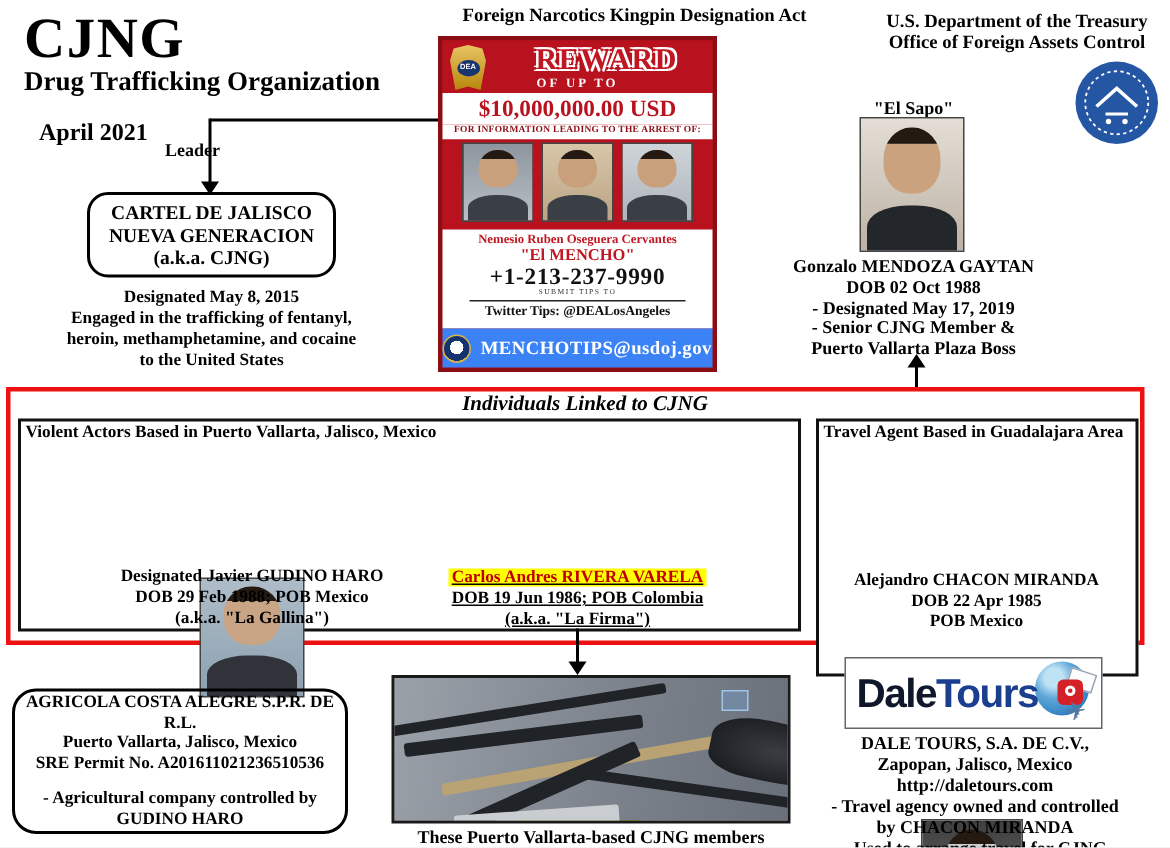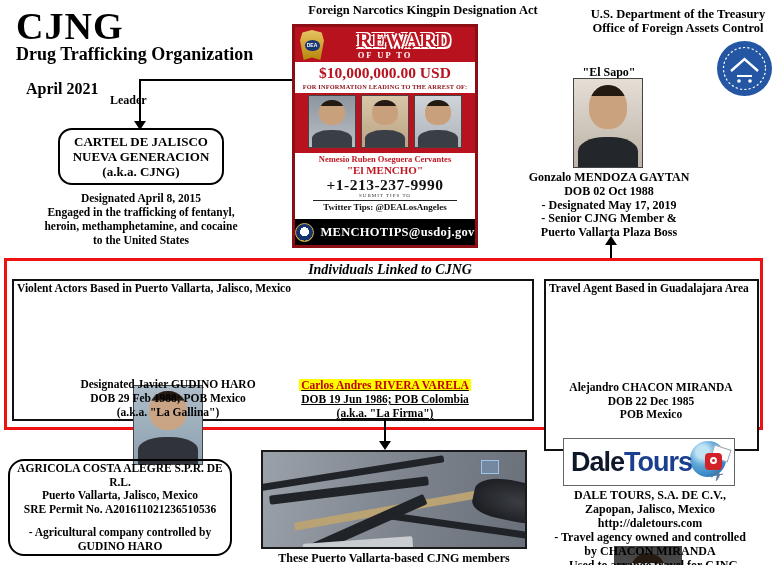--- a/index.html
+++ b/index.html
@@ -29,21 +29,21 @@
   .p-photos{height:58px;background:#b9121f;display:flex;justify-content:center;gap:5px;padding-top:2px;}
   .p-photo{width:48px;height:53px;border:1.5px solid #e9d8d8;box-sizing:border-box;}
   .p-nameband{background:#fff;text-align:center;padding-top:2px;}
   .p-name{font-size:8.5px;font-weight:bold;color:#c01722;line-height:9px;}
   .p-alias{font-size:11px;font-weight:bold;color:#c01722;line-height:12px;}
   .p-contact{background:#fff;text-align:center;flex:1;}
   .p-phone{font-size:15.5px;font-weight:bold;letter-spacing:.5px;line-height:17px;color:#111;}
   .p-submit{font-size:5px;color:#333;letter-spacing:1px;line-height:6px;}
   .p-rule{width:80%;height:1px;background:#222;margin:1px auto;}
   .p-twitter{font-size:9px;font-weight:bold;color:#111;line-height:11px;}
-  .p-bottom{height:26px;background:#000000;display:flex;align-items:center;justify-content:center;gap:6px;}
+  .p-bottom{height:26px;background:#3b82f6;display:flex;align-items:center;justify-content:center;gap:6px;}
   .p-email{color:#fff;font-weight:bold;font-size:12.5px;letter-spacing:.3px;}
   .doj-seal{width:17px;height:17px;border-radius:50%;background:radial-gradient(circle at 50% 45%,#fff 0 35%,#15336e 36% 70%,#d8b24a 71%);border:1px solid #d8b24a;}
   .dea-badge{position:absolute;left:5px;top:3px;width:24px;height:30px;background:linear-gradient(#e7c463,#b8860b);
              clip-path:polygon(50% 0,90% 8%,100% 35%,85% 100%,50% 92%,15% 100%,0 35%,10% 8%);
              display:flex;align-items:center;justify-content:center;}
   .dea-oval{width:15px;height:11px;border-radius:50%;background:#17356f;color:#fff;font-size:5px;font-weight:bold;
             display:flex;align-items:center;justify-content:center;font-family:"Liberation Sans",sans-serif;}
 
   
   .photo{position:relative;overflow:hidden;border:1px solid #444;box-sizing:border-box;}
@@ -173,21 +173,21 @@
   <div class="abs line-v" style="left:139px;top:79px;height:43px;"></div>
   <div class="abs arrow-down" style="left:134px;top:121px;"></div>
   <div class="abs leader-label">Leader</div>
 
   <div class="abs cartel-box">
     <div>CARTEL DE JALISCO</div>
     <div>NUEVA GENERACION</div>
     <div>(a.k.a. CJNG)</div>
   </div>
   <div class="abs cartel-notes">
-    <div>Designated April 8, 2015</div>
+    <div>Designated May 8, 2015</div>
     <div>Engaged in the trafficking of fentanyl,</div>
     <div>heroin, methamphetamine, and cocaine</div>
     <div>to the United States</div>
   </div>
 
   <div class="abs sapo-alias">"El Sapo"</div>
   <div class="abs photo ph-sapo sapo-photo"></div>
   <div class="abs sapo-text">
     <div>Gonzalo MENDOZA GAYTAN</div>
     <div>DOB 02 Oct 1988</div>
@@ -218,21 +218,21 @@
     <div>DOB 19 Jun 1986; POB Colombia</div>
     <div>(a.k.a. "La Firma")</div>
   </div>
 
   <div class="abs inner-box travel-box">
     <div class="inner-label">Travel Agent Based in Guadalajara Area</div>
   </div>
   <div class="abs photo ph-chacon" style="left:614px;top:296px;width:68px;height:82px;"></div>
   <div class="abs person-text" style="left:556px;top:381px;width:190px;line-height:13.5px;">
     <div>Alejandro CHACON MIRANDA</div>
-    <div>DOB 22 Dec 1985</div>
+    <div>DOB 22 Apr 1985</div>
     <div>POB Mexico</div>
   </div>
 
   <div class="abs line-v" style="left:384px;top:419px;height:24px;"></div>
   <div class="abs arrow-down" style="left:379px;top:441px;"></div>
 
   <div class="abs agricola-box">
     <div>AGRICOLA COSTA ALEGRE S.P.R. DE R.L.</div>
     <div>Puerto Vallarta, Jalisco, Mexico</div>
     <div>SRE Permit No. A201611021236510536</div>

